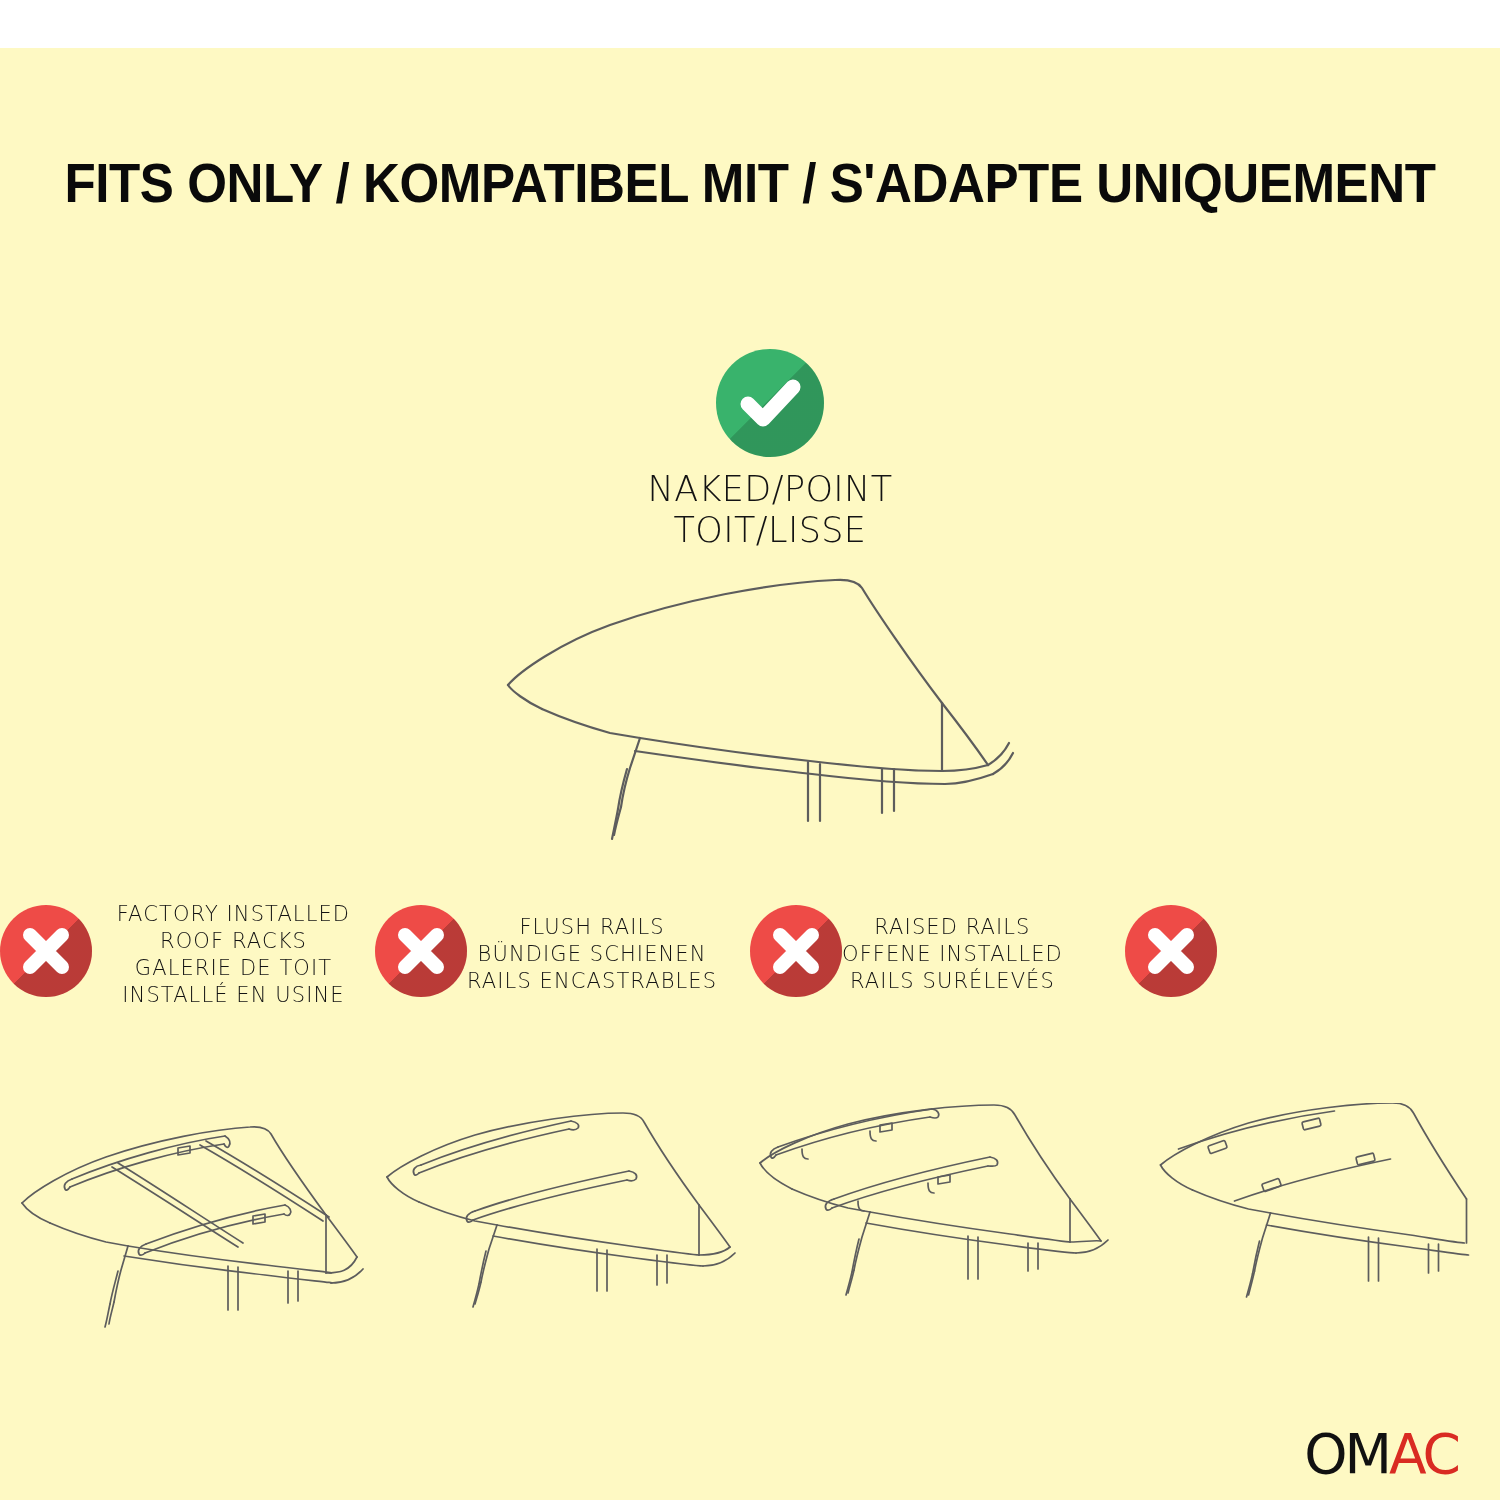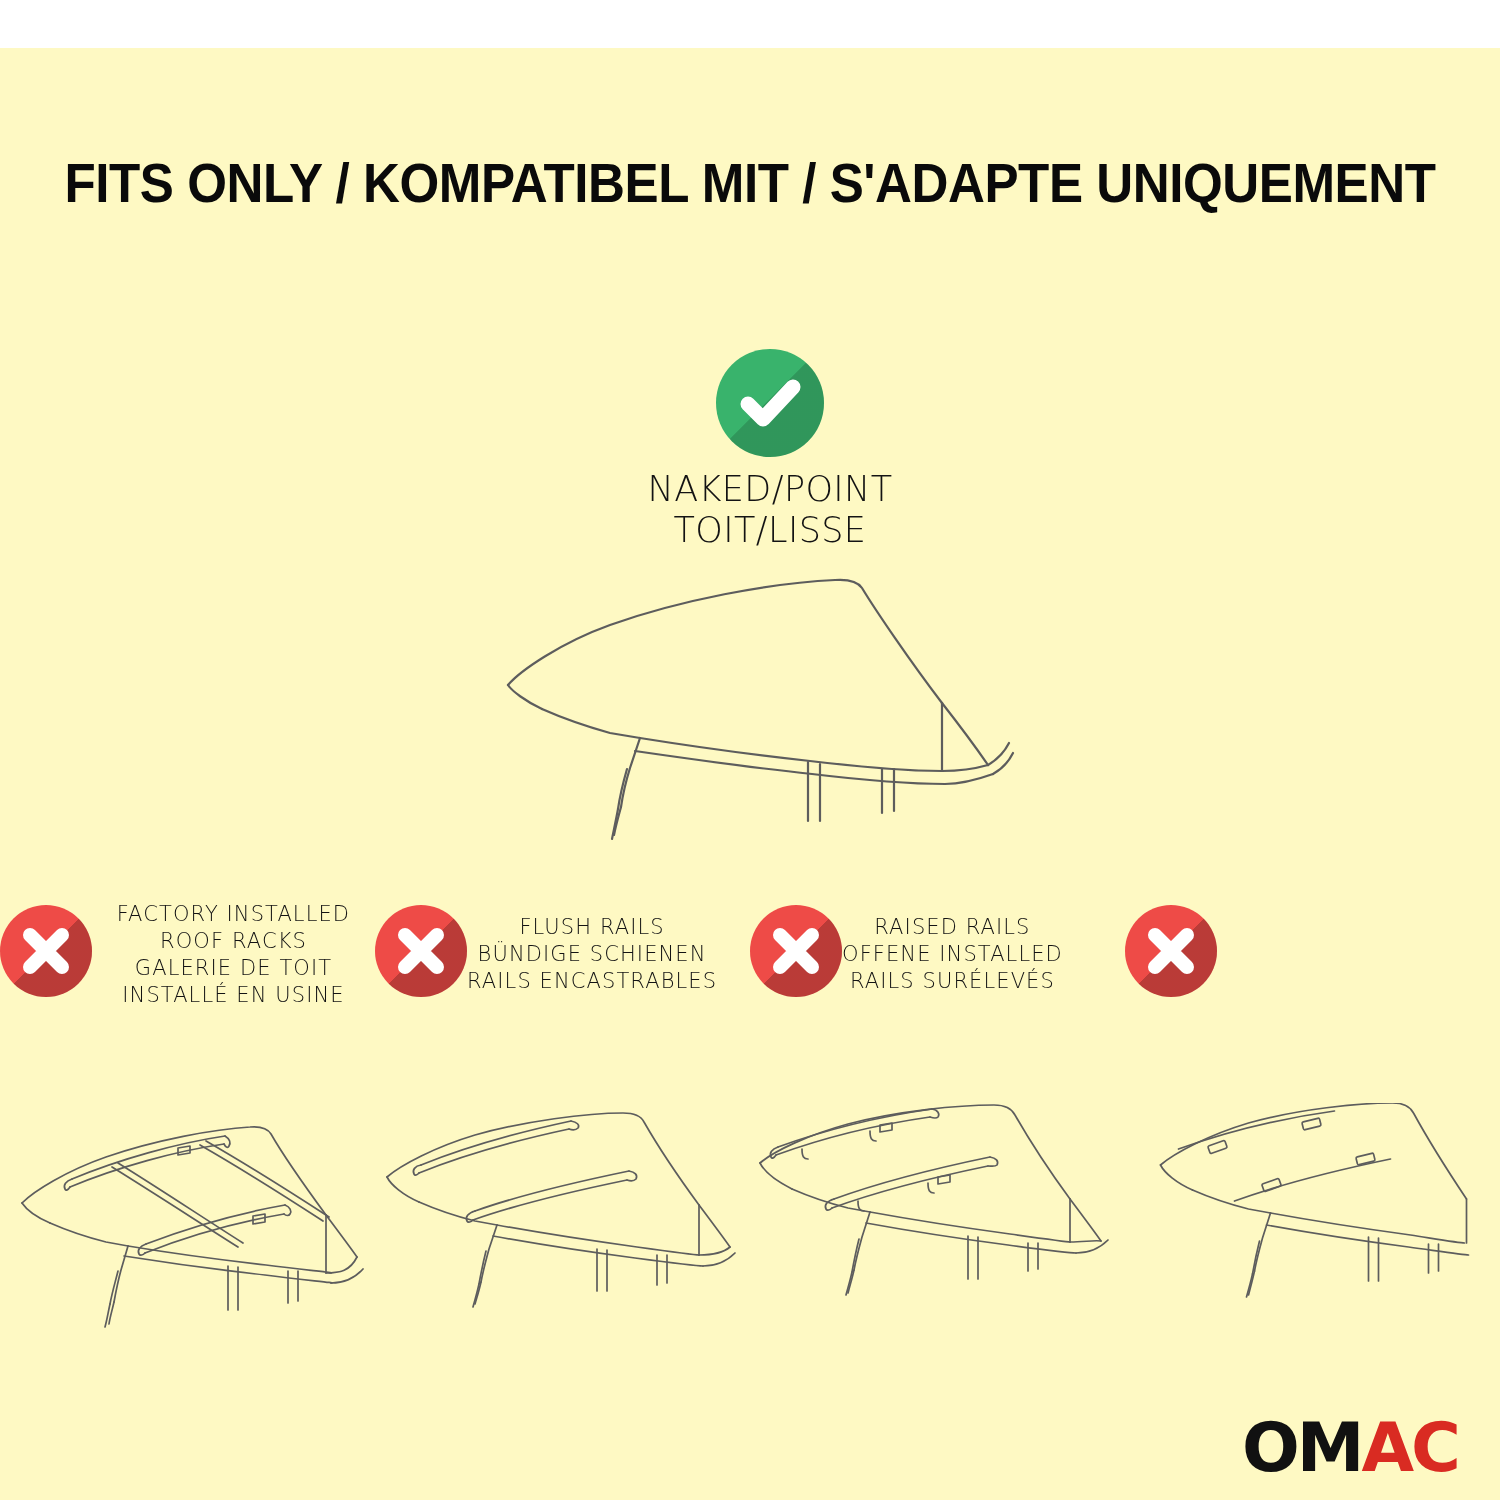--- a/index.html
+++ b/index.html
@@ -139,22 +139,22 @@
     flex: 1 1 0;
     height: 235px;
   }
 
   
   .logo {
     position: absolute;
     right: 42px;
     bottom: 18px;
     font-family: "DejaVu Sans", sans-serif;
-    font-weight: bold;
-    font-size: 68px;
+    font-weight: normal;
+    font-size: 55px;
     letter-spacing: -3px;
     line-height: 1;
   }
   .logo .om { color: #111111; }
   .logo .ac { color: #d92b22; }
 </style>
 </head>
 <body>
 
 <div class="page">

